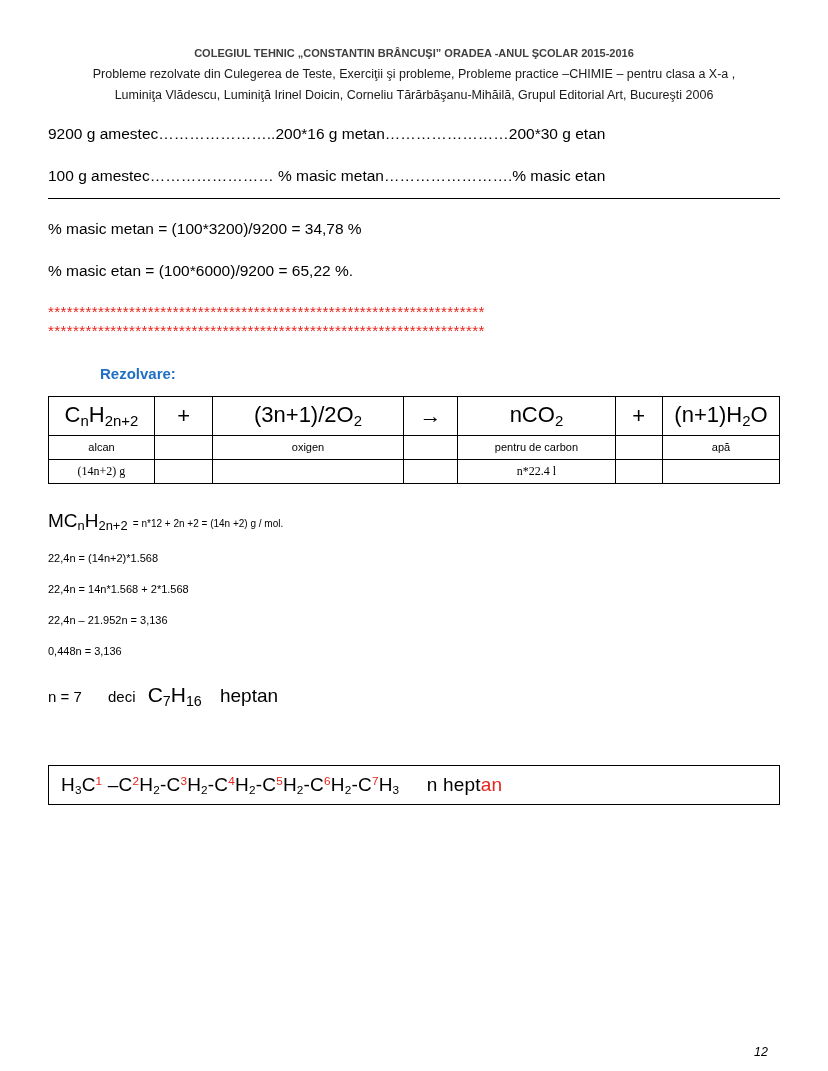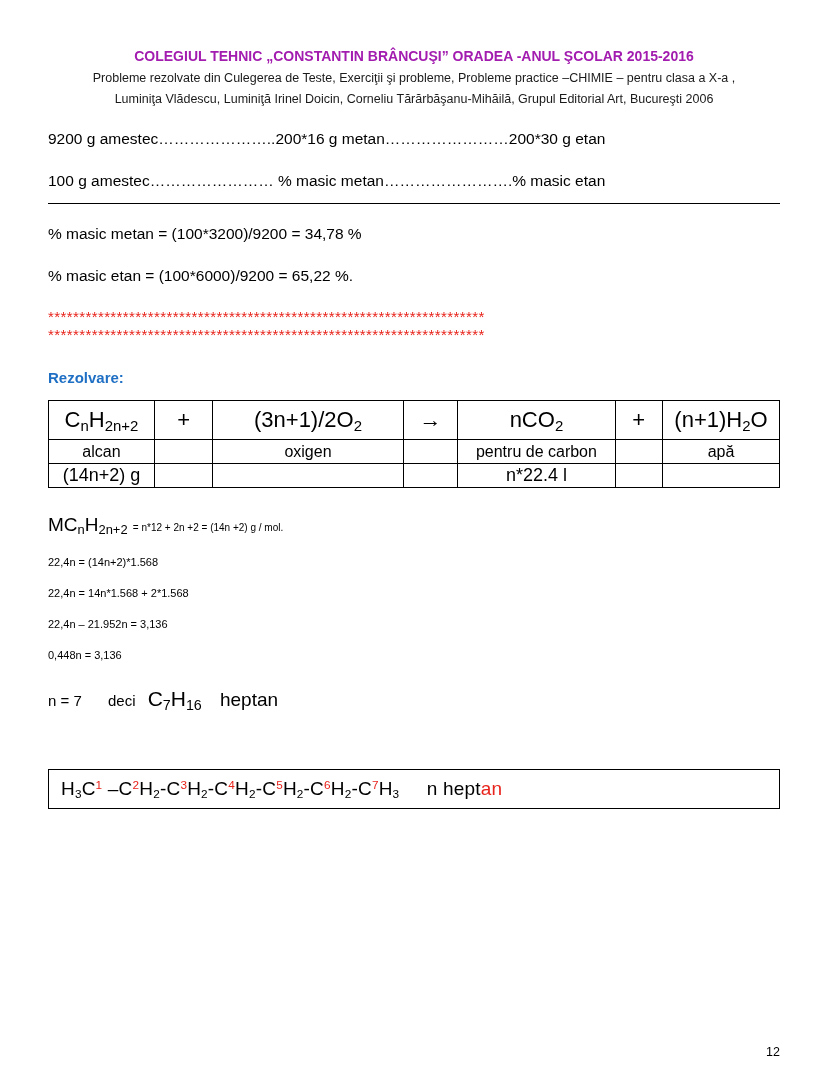--- a/index.html
+++ b/index.html
@@ -23,23 +23,23 @@
     box-sizing: border-box;
   }
 
   
   .header {
     text-align: center;
     margin-top: 46px;
     line-height: 1.45;
   }
   .header .line1 {
-    font-size: 14px;
+    font-size: 11px;
     font-weight: bold;
-    color: #a21caf;
+    color: #404040;
   }
   .header .line2,
   .header .line3 {
     font-size: 12.5px;
     color: #1a1a1a;
   }
   .header .line2 { margin-top: 3px; }
   .header .line3 { margin-top: 3px; }
 
   
@@ -81,39 +81,40 @@
     font-size: 15.5px;
     line-height: 1.62;
     margin-top: 8px;
   }
 
   .rezolvare {
     color: #1f6fc4;
     font-weight: bold;
     font-size: 15px;
     margin-top: 24px;
+    margin-left: 52px;
   }
 
   
   table.reaction {
     border-collapse: collapse;
     width: 100%;
     margin-top: 14px;
     table-layout: fixed;
   }
   table.reaction td {
     border: 1px solid #000;
     text-align: center;
     vertical-align: middle;
     padding: 1px 2px;
   }
   .row-top td { height: 21px; font-size: 13.5px; font-weight: bold; color: #e8231b; }
   .row-formula td { height: 36px; font-size: 22px; }
-  .row-names td { height: 21px; font-size: 16px; }
-  .row-mass td { height: 21px; font-size: 18px; }
+  .row-names td { height: 21px; font-size: 11px; }
+  .row-mass td { height: 21px; font-size: 12px; font-family: Liberation Serif, serif; }
   .row-names td, .row-mass td { font-weight: normal; }
   .arrow { font-size: 22px; }
   sub { font-size: 0.68em; vertical-align: -0.25em; }
   sup { font-size: 0.68em; vertical-align: 0.5em; }
 
   
   .calc {
     font-size: 11px;
     margin-top: 19px;
   }
@@ -145,23 +146,24 @@
   .structure-text {
     font-size: 19px;
     letter-spacing: 0.2px;
   }
   .structure-text sup, .structure-text sub { font-size: 0.62em; }
   .red { color: #e8231b; }
 
   
   .pagenum {
     position: absolute;
-    right: 48px;
+    right: 60px;
     bottom: 58px;
     font-size: 12.5px;
+    font-style: italic;
   }
 </style>
 </head>
 <body>
 
 <div class="page">
 
   <div class="header">
     <div class="line1">COLEGIUL TEHNIC „CONSTANTIN BRÂNCUŞI” ORADEA  -ANUL ŞCOLAR 2015-2016</div>
     <div class="line2">Probleme rezolvate din Culegerea de Teste, Exerciţii şi probleme, Probleme practice –CHIMIE – pentru clasa a X-a ,</div>

